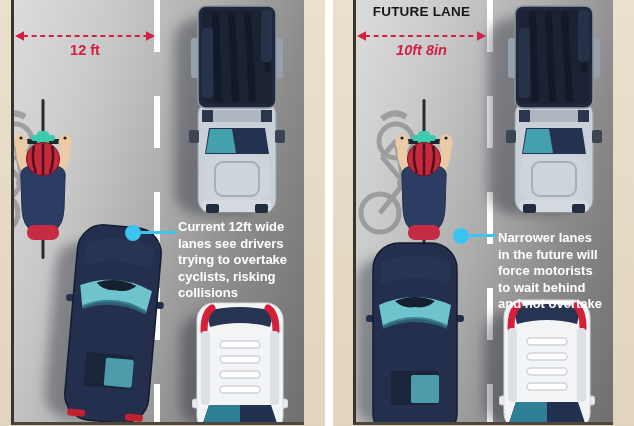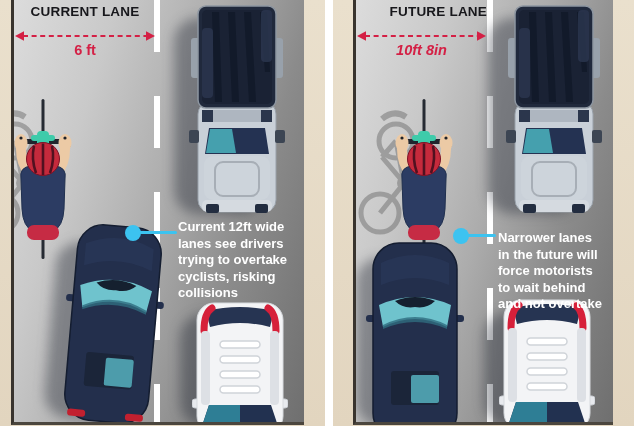--- a/index.html
+++ b/index.html
@@ -153,29 +153,28 @@
         <use href="#darkcar"></use>
       </svg>
     <svg class="veh" style="left:178px;top:301px;" width="96" height="132">
         <use href="#whitecar"></use>
       </svg>
 
     <div class="cyan-line" style="left:124px;top:231px;width:39px;"></div>
     <div class="dot" style="left:111px;top:225px;"></div>
   </div>
 
-  <div class="hdr" style="left:14px;width:142px;">CURRENT LANE</div>
 
   <svg class="arrow" style="left:14px;" width="142" height="14" viewBox="0 0 142 14">
     <line x1="9" y1="7" x2="133" y2="7" stroke="#d42045" stroke-width="2.2" stroke-dasharray="5 3.6"></line>
     <polygon points="10,2.2 1,7 10,11.8" fill="#d42045"></polygon>
     <polygon points="132,2.2 141,7 132,11.8" fill="#d42045"></polygon>
   </svg>
 
-  <div class="measure" style="left:14px;width:142px;">6 ft</div>
+  <div class="measure" style="left:14px;width:142px;">12 ft</div>
 
   <div class="note" style="left:178px;top:219px;width:140px;">Current 12ft wide
 lanes see drivers
 trying to overtake
 cyclists, risking
 collisions</div>
 </div>
 
 <div class="panel" style="left:333px;width:301px;">
   <div class="road" style="left:20px;width:260px;">
@@ -195,21 +194,21 @@
         <use href="#darkcar"></use>
       </svg>
     <svg class="veh" style="left:143px;top:298px;" width="96" height="132">
         <use href="#whitecar"></use>
       </svg>
 
     <div class="cyan-line" style="left:110px;top:234px;width:30px;"></div>
     <div class="dot" style="left:97px;top:228px;"></div>
   </div>
 
-  <div class="hdr" style="left:23px;width:131px;text-align:right;">FUTURE LANE</div>
+  <div class="hdr" style="left:23px;width:131px;">FUTURE LANE</div>
 
   <svg class="arrow" style="left:23px;" width="131" height="14" viewBox="0 0 131 14">
     <line x1="9" y1="7" x2="122" y2="7" stroke="#d42045" stroke-width="2.2" stroke-dasharray="5 3.6"></line>
     <polygon points="10,2.2 1,7 10,11.8" fill="#d42045"></polygon>
     <polygon points="121,2.2 130,7 121,11.8" fill="#d42045"></polygon>
   </svg>
 
   <div class="measure" style="left:23px;width:131px;font-style:italic;">10ft 8in</div>
 
   <div class="note" style="left:165px;top:230px;width:136px;">Narrower lanes

